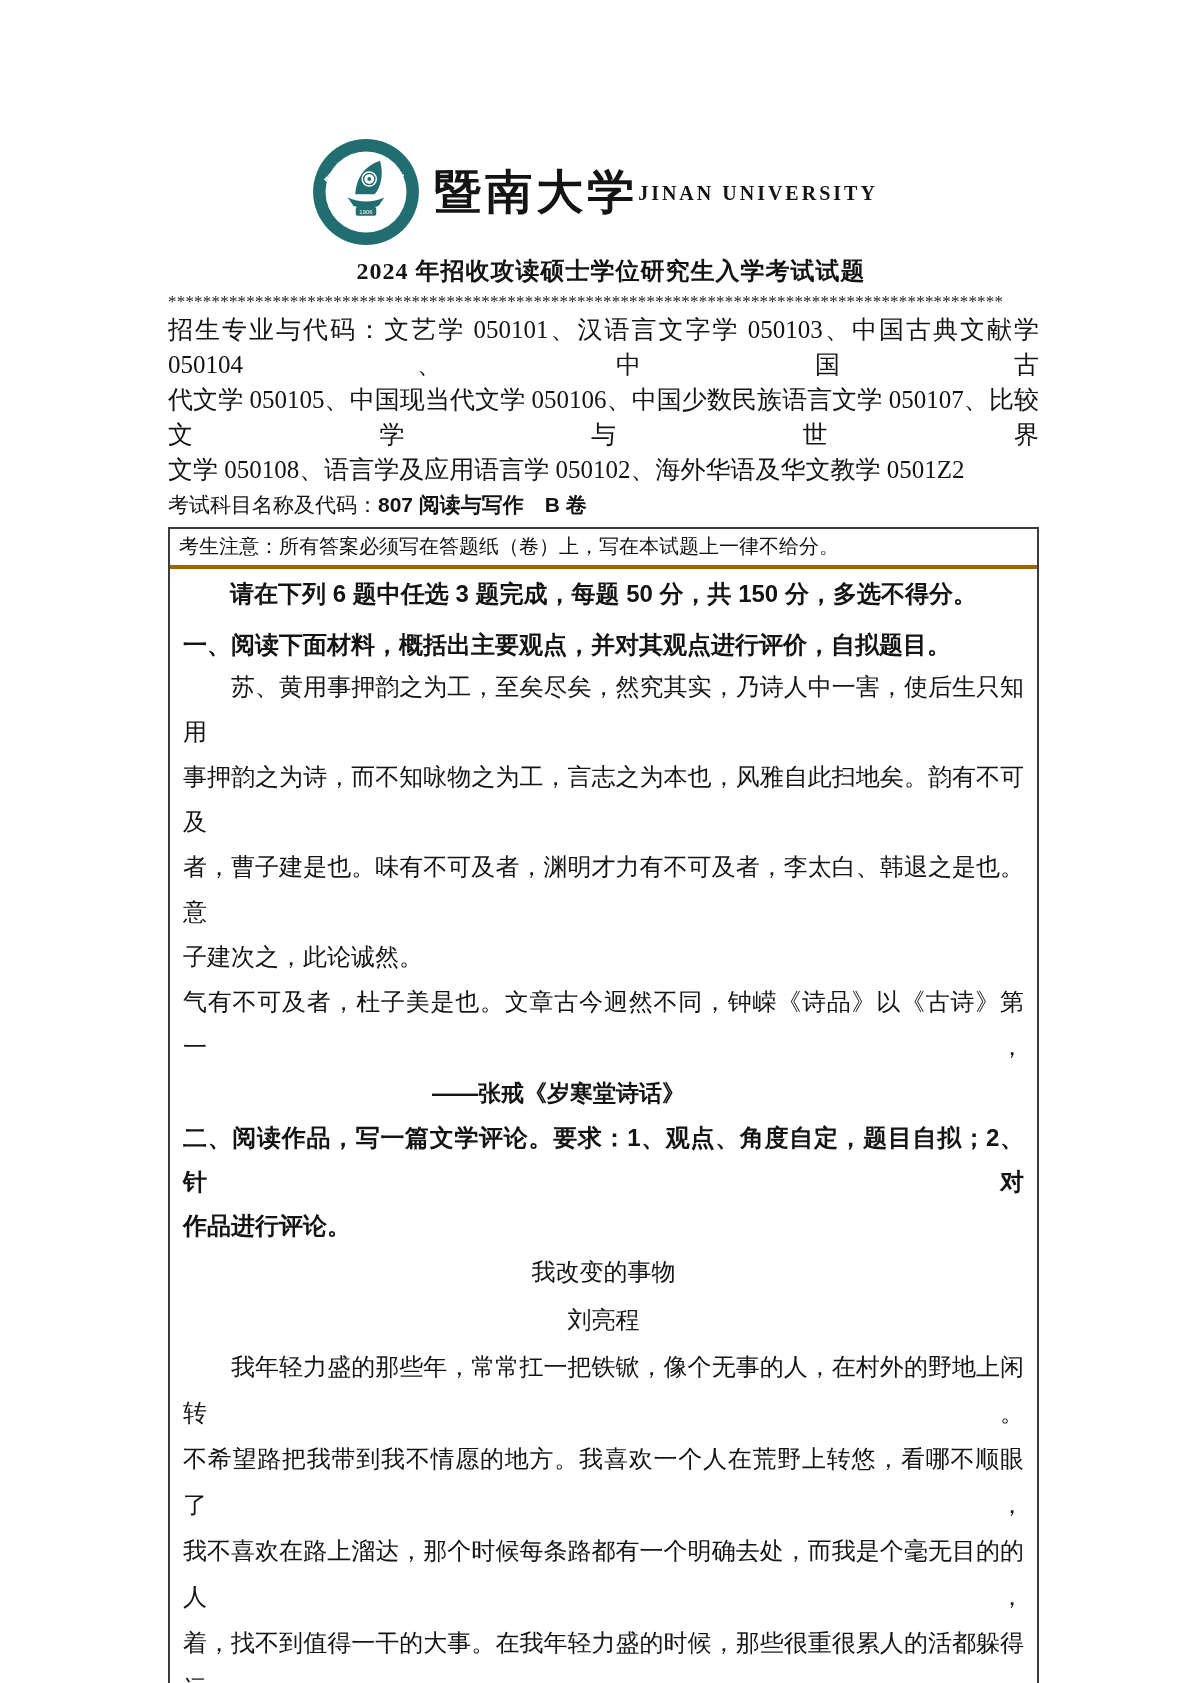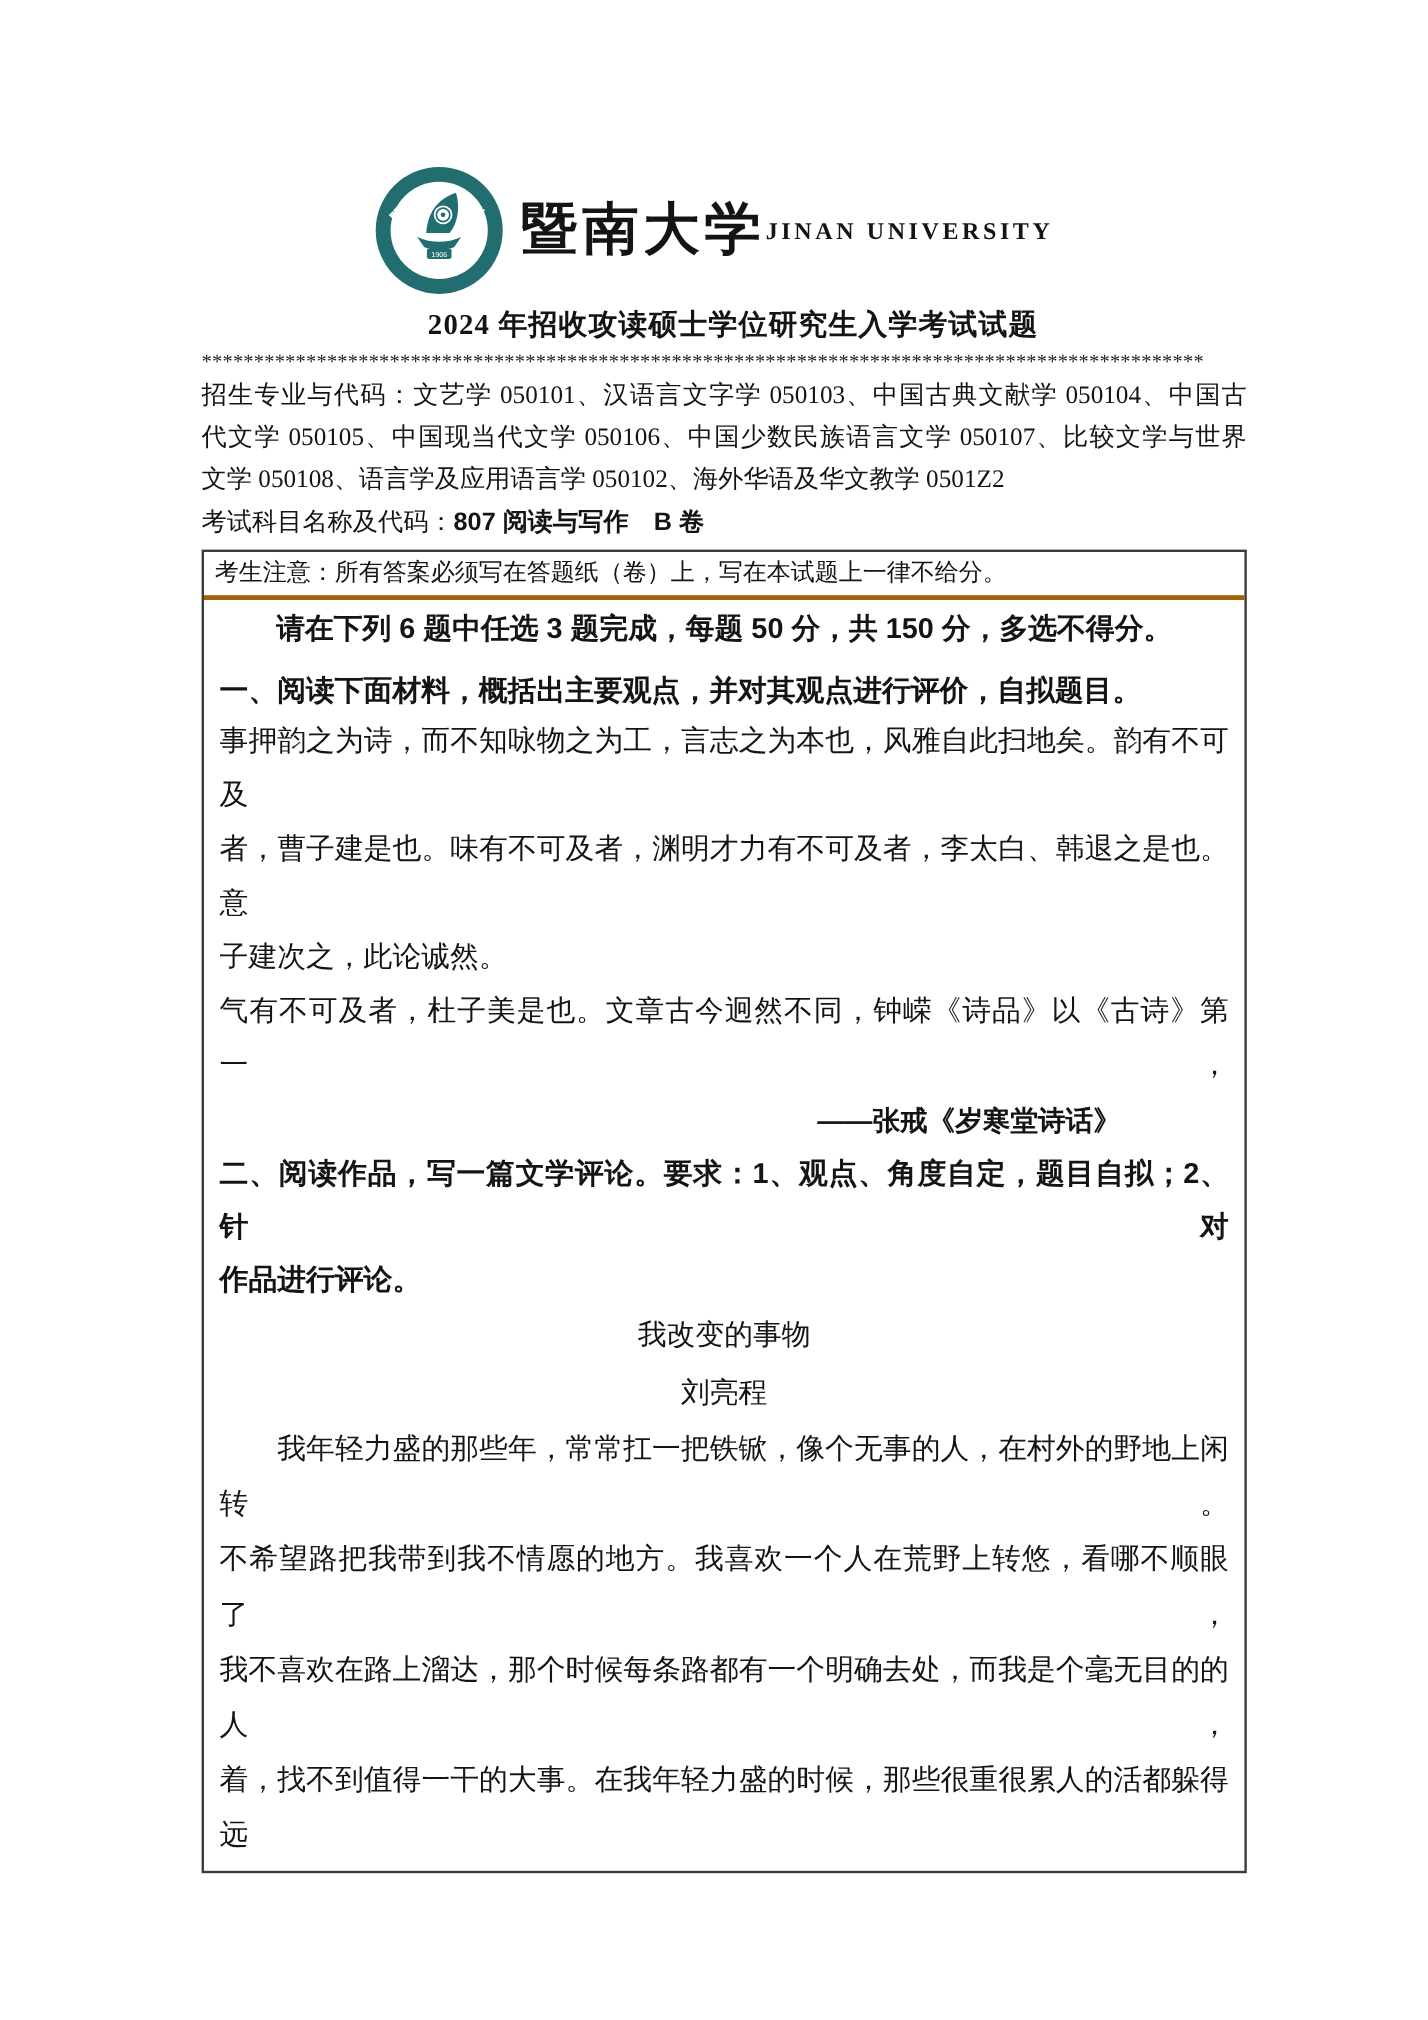--- a/index.html
+++ b/index.html
@@ -61,21 +61,21 @@
   .stars {
     width: 100%;
     font-size: 17px;
     line-height: 20px;
     letter-spacing: 0.2px;
     white-space: nowrap;
     overflow: hidden;
     color: #222;
   }
   .info {
-    font-size: 21px;
+    font-size: 25px;
     line-height: 35px;
   }
   .subject {
     font-size: 21px;
     line-height: 36px;
   }
   .subject .bold-sans {
     font-family: "Liberation Sans", "DejaVu Sans", sans-serif;
     font-weight: bold;
     font-size: 21px;
@@ -107,21 +107,21 @@
     font-weight: bold;
     font-size: 24px;
     line-height: 40px;
   }
   .mline { font-size: 24px; line-height: 45px; }
   .attr {
     font-family: "Liberation Sans", "DejaVu Sans", sans-serif;
     font-weight: bold;
     font-size: 23px;
     line-height: 46px;
-    text-align: right;
+    text-align: center;
     padding-right: 90px;
   }
   .qh2 {
     font-family: "Liberation Sans", "DejaVu Sans", sans-serif;
     font-weight: bold;
     font-size: 24px;
     line-height: 44px;
   }
   .cline { font-size: 24px; line-height: 48px; text-align: center; }
   .eline { font-size: 24px; line-height: 46px; }
@@ -178,20 +178,21 @@
     </div>
 
     <div class="outer-box">
       <div class="notice-row">考生注意：所有答案必须写在答题纸（卷）上，写在本试题上一律不给分。</div>
       <div class="qbox">
 
         <div class="instruction">请在下列 6 题中任选 3 题完成，每题 50 分，共 150 分，多选不得分。</div>
 
         <div class="qh1">一、阅读下面材料，概括出主要观点，并对其观点进行评价，自拟题目。</div>
 
+        <div class="mline jline indent">苏、黄用事押韵之为工，至矣尽矣，然究其实，乃诗人中一害，使后生只知用</div>
         <div class="mline jline">事押韵之为诗，而不知咏物之为工，言志之为本也，风雅自此扫地矣。韵有不可及</div>
         <div class="mline jline">者，曹子建是也。味有不可及者，渊明才力有不可及者，李太白、韩退之是也。意</div>
         <div class="mline">子建次之，此论诚然。</div>
         <div class="mline jline">气有不可及者，杜子美是也。文章古今迥然不同，钟嵘《诗品》以《古诗》第一，</div>
 
         <div class="attr">——张戒《岁寒堂诗话》</div>
 
         <div class="qh2 jline">二、阅读作品，写一篇文学评论。要求：1、观点、角度自定，题目自拟；2、针对</div>
         <div class="qh2">作品进行评论。</div>
 

